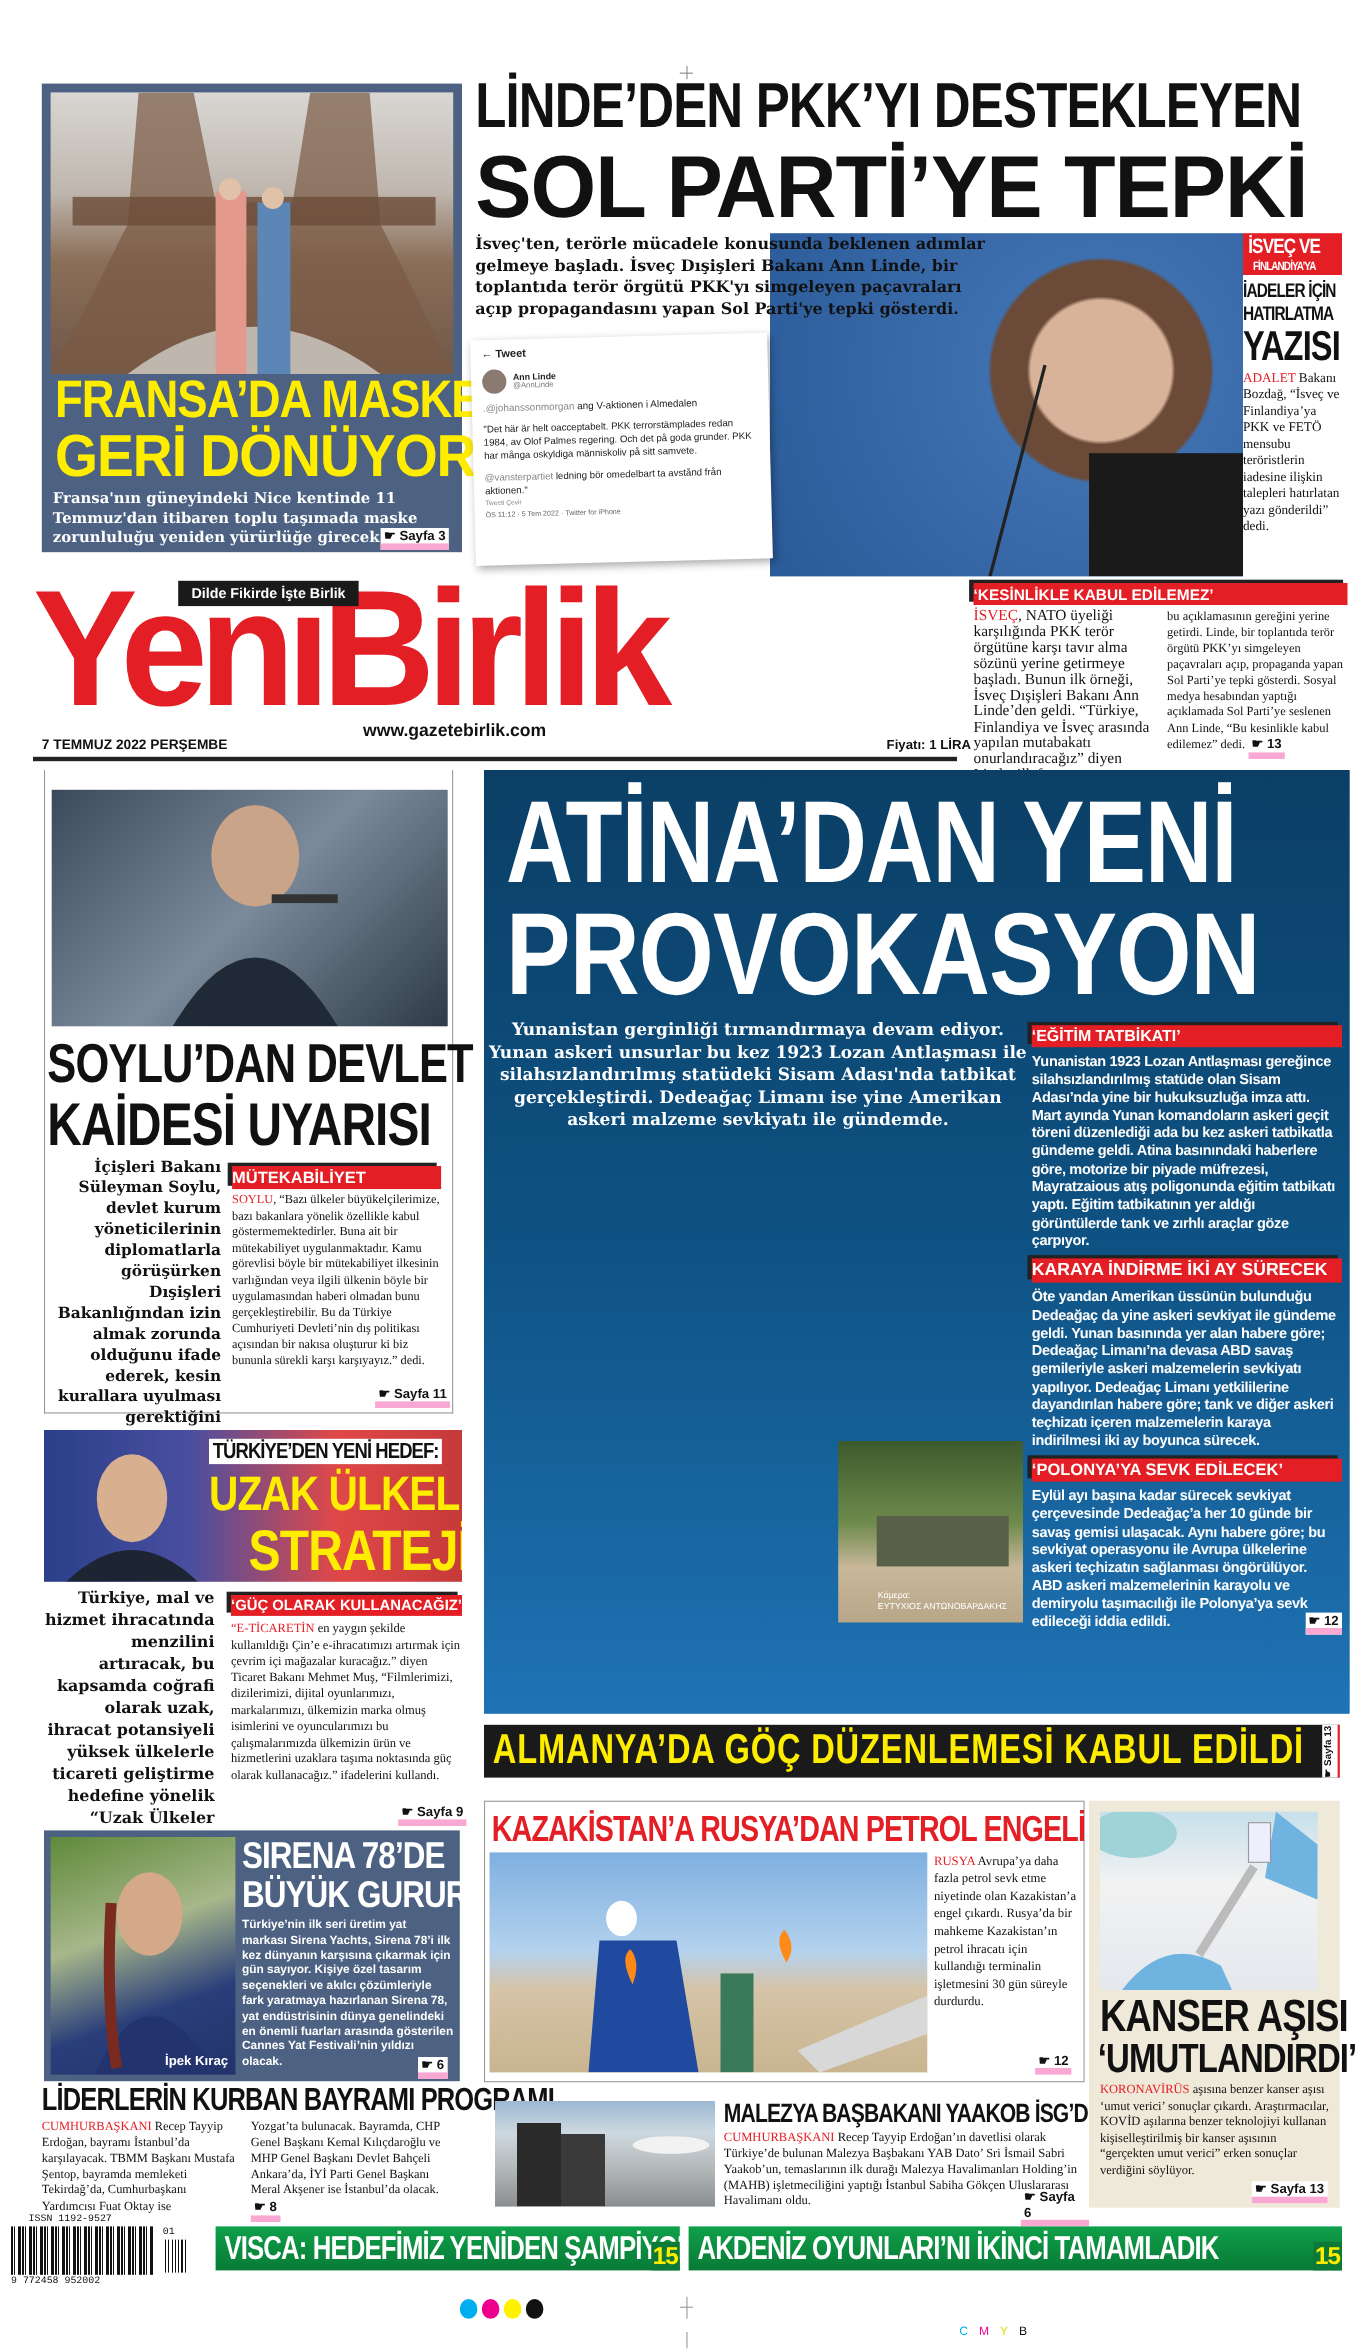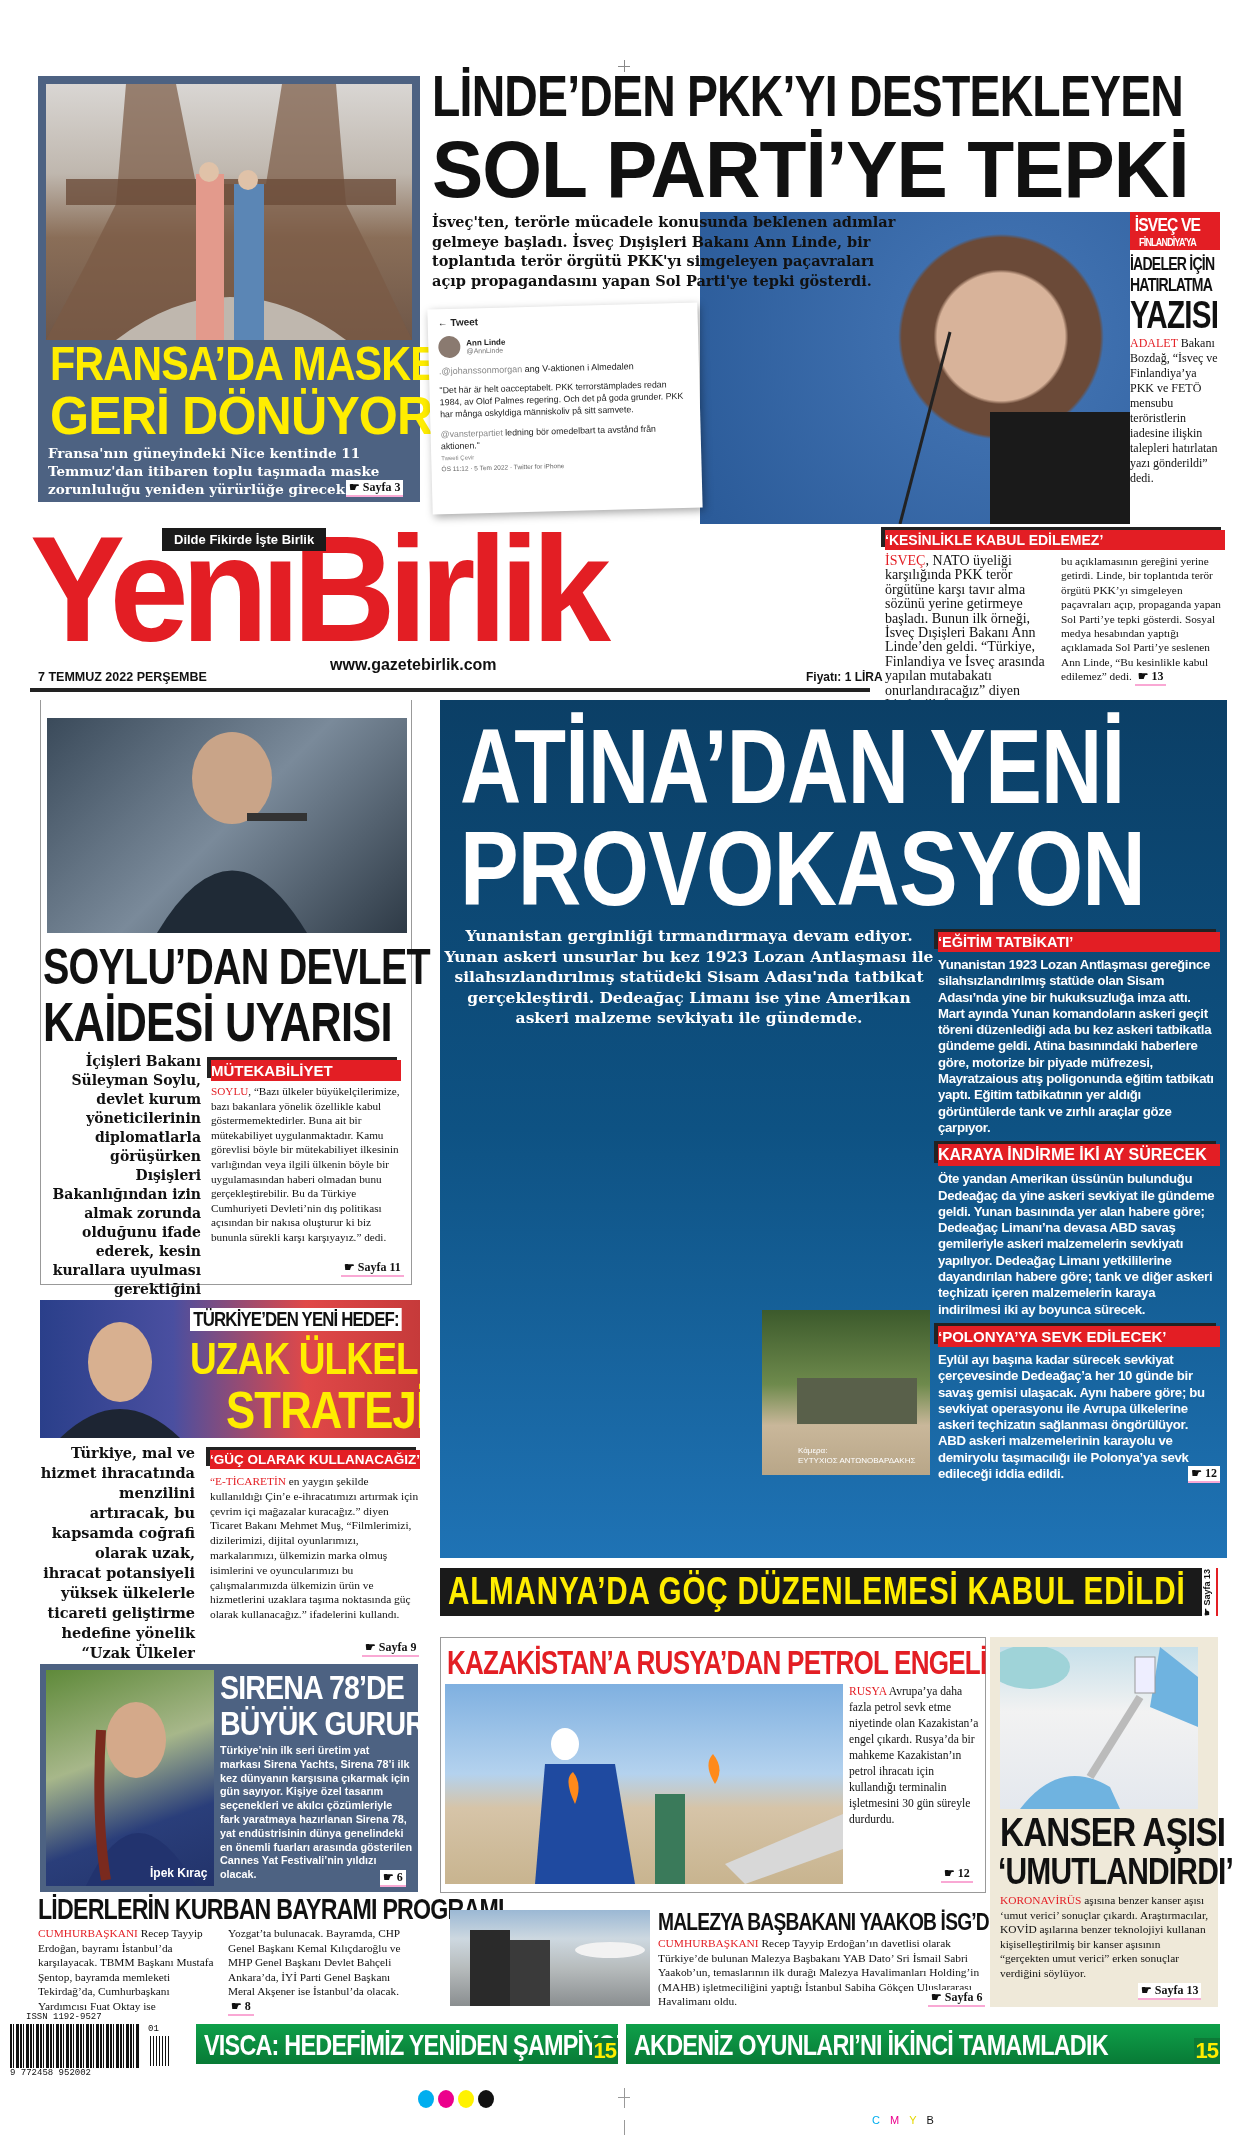--- a/index.html
+++ b/index.html
@@ -2,21 +2,21 @@
 <html><head>
 <meta charset="utf-8">
 <style>
 *{box-sizing:border-box;margin:0;padding:0}
 body{width:1247px;height:2135px;background:#fff;position:relative;font-family:"Liberation Serif",serif;color:#111;overflow:hidden}
 .abs{position:absolute}
 .cond{font-family:"Liberation Sans",sans-serif;font-weight:bold;transform-origin:left top;white-space:nowrap;letter-spacing:-1px}
 .serifb{font-family:"DejaVu Serif",serif;font-weight:bold}
 .red{color:#e31e24}
 .photo{overflow:hidden}
-.sayfa{font-family:Liberation Serif, serif;font-weight:bold;font-size:12px;border-bottom:2px solid #f9a8d4;padding:0 3px;background:#fff;color:#111;display:inline-block}
+.sayfa{font-family:Liberation Sans, sans-serif;font-weight:bold;font-size:12px;border-bottom:6px solid #f9a8d4;padding:0 3px;background:#fff;color:#111;display:inline-block}
 .redbar{background:#e31e24;color:#fff;font-family:"Liberation Sans",sans-serif;font-weight:bold;text-align:left;box-shadow:-4px -3px 0 #222}
 .body{font-size:12.5px;line-height:16.5px}
 .sans{font-family:"Liberation Sans",sans-serif}
 </style>
 </head>
 <body>
 
 <div class="abs" style="left:624px;top:60px;width:1px;height:12px;background:#888"></div>
 <div class="abs" style="left:618px;top:66px;width:12px;height:1px;background:#888"></div>
 

